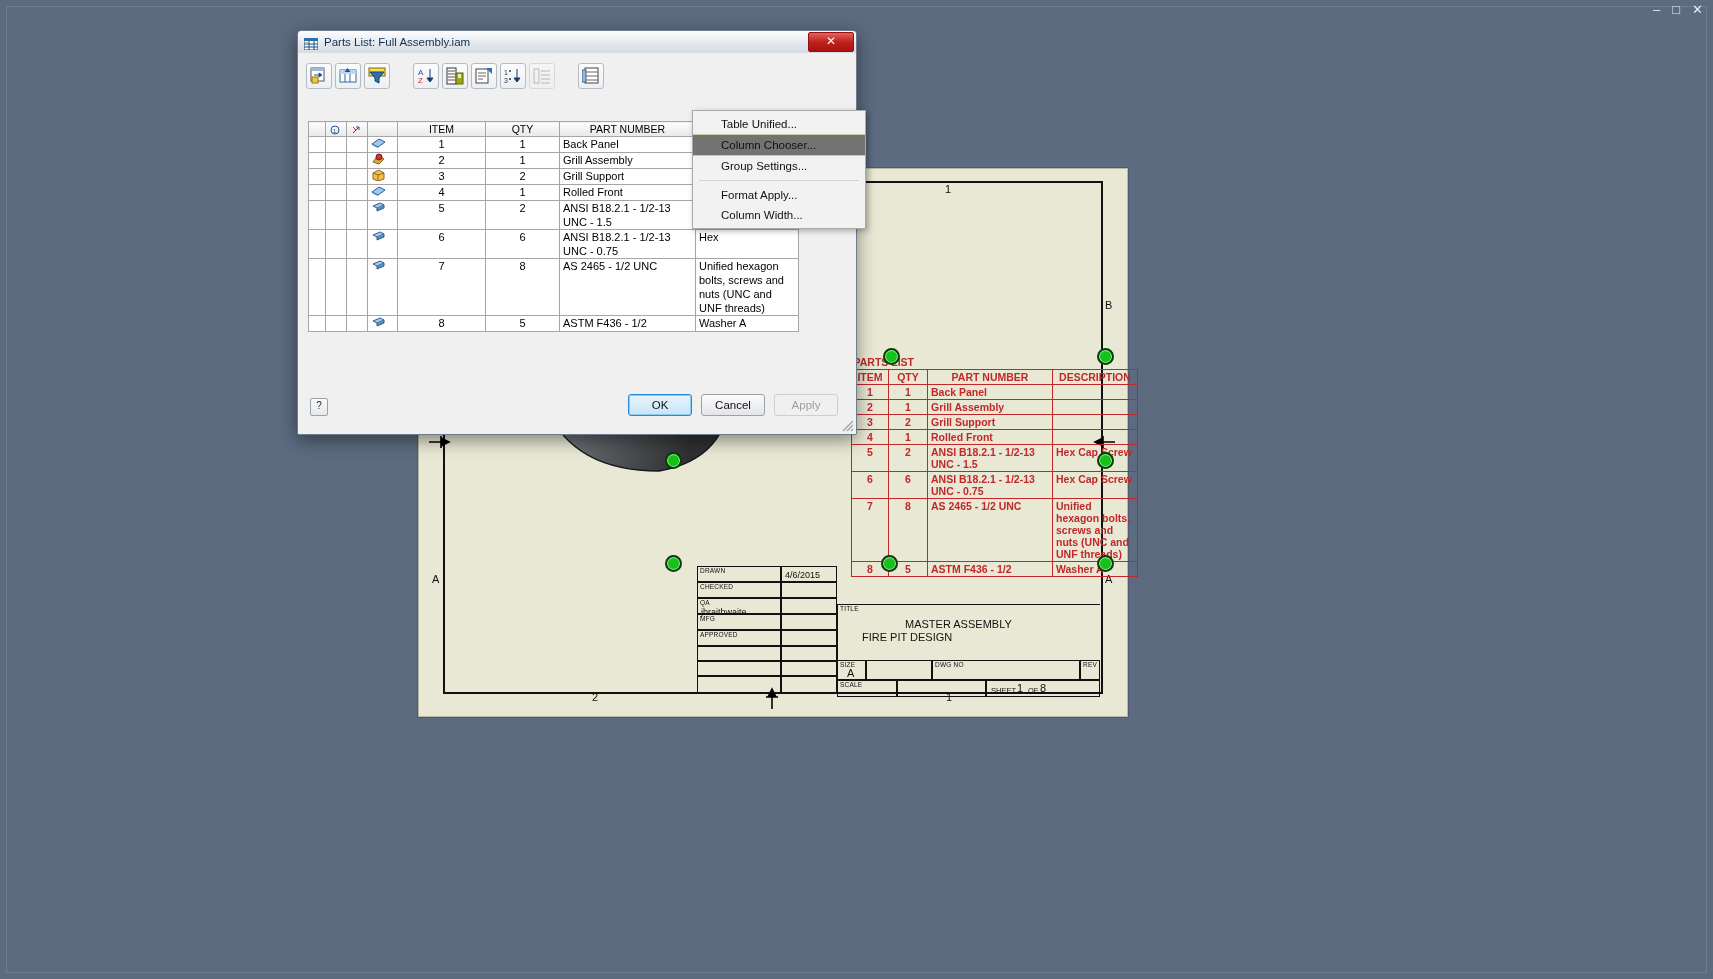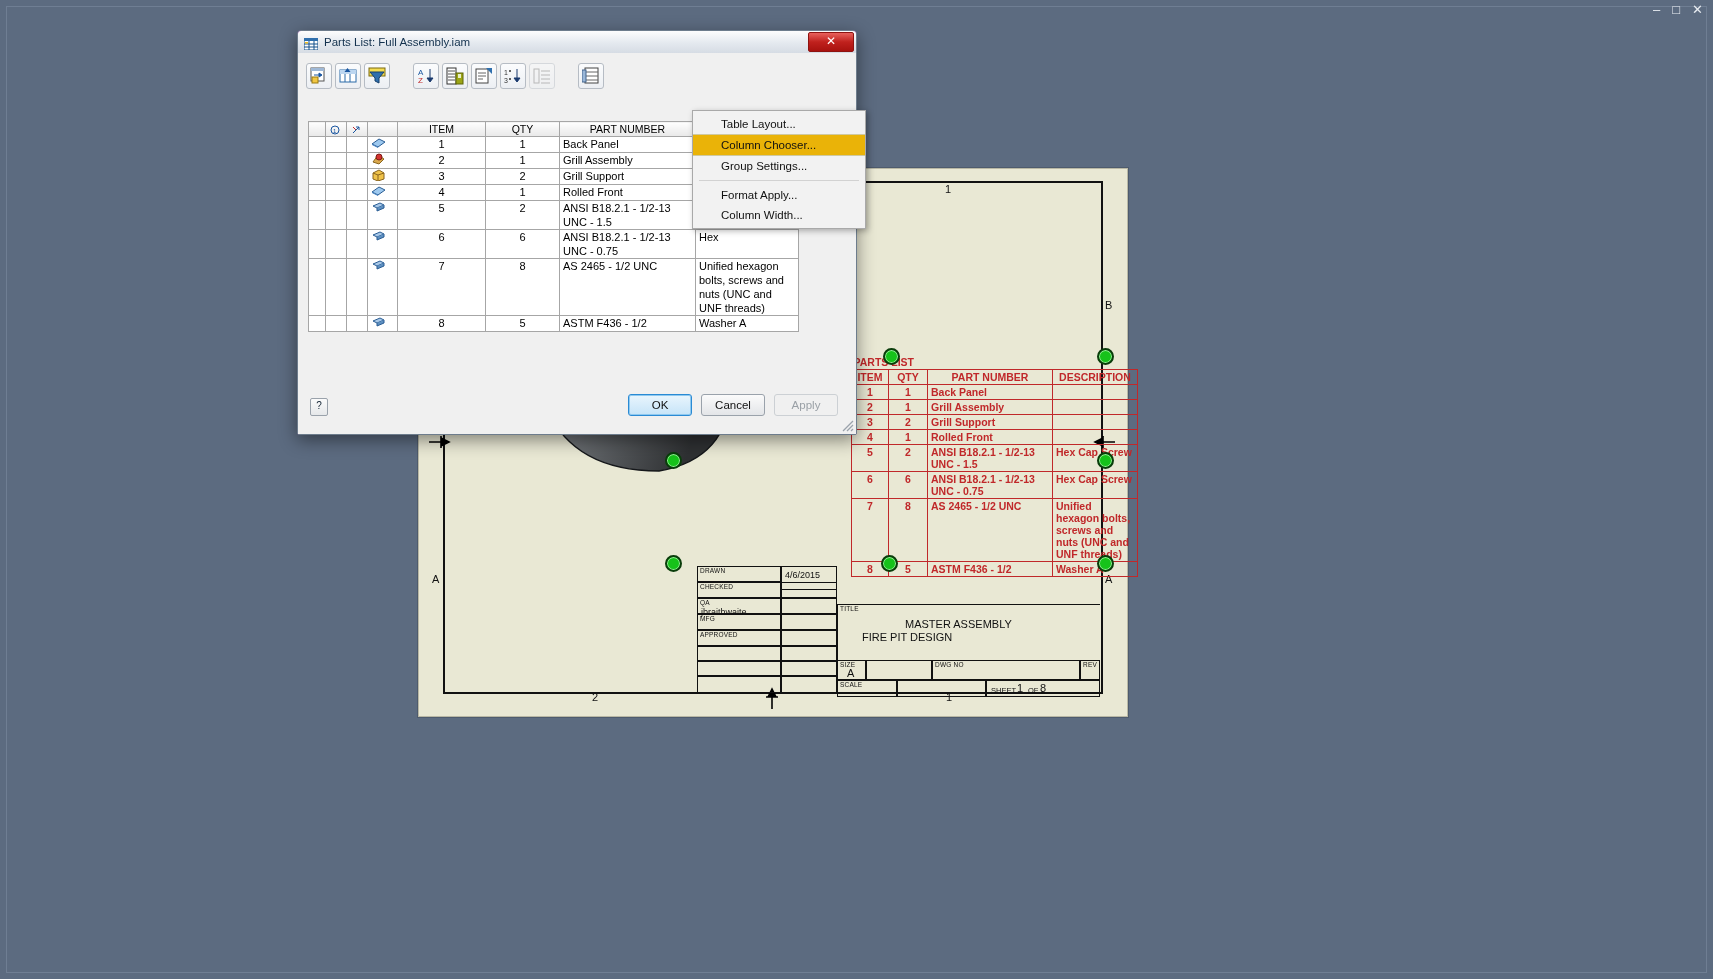--- a/index.html
+++ b/index.html
@@ -115,21 +115,21 @@
      font-size:10px;text-align:center;line-height:14px;color:#123;}
   #resize-grip{position:absolute;right:2px;bottom:2px;width:14px;height:14px;}
 
   
   #ctxmenu{
     position:absolute;left:692px;top:110px;width:172px;
     background:#f2f2f2;border:1px solid #a9a9a9;box-shadow:2px 2px 6px rgba(0,0,0,.3);
     padding:3px 0;font-size:11.5px;color:#111;z-index:40;
   }
   #ctxmenu .mi{height:20px;line-height:20px;padding-left:28px;}
-  #ctxmenu .mi.hl{background:#eab308;border-top:1px solid #cfc9a0;border-bottom:1px solid #cfc9a0;}
+  #ctxmenu .mi.hl{background:#737373;border-top:1px solid #cfc9a0;border-bottom:1px solid #cfc9a0;}
   #ctxmenu .sep{height:1px;background:#d2d2d2;margin:4px 6px;}
 </style>
 </head>
 <body>
 
 <div id="app-bg">
   <div id="app-frame"></div>
 </div>
 
 <div id="win-ctrls">
@@ -243,21 +243,21 @@
   <div class="grip" style="left:246px;top:386px;"></div>
   <div class="grip" style="left:462px;top:386px;"></div>
   <div class="grip" style="left:678px;top:386px;"></div>
 </div>
 
 <div id="titleblock">
   <div class="cell" style="left:0;top:0;width:84px;height:16px;">
     <span class="lbl">DRAWN</span>
     <span class="val" style="top:3px;margin-top:37px;">jbraithwaite</span>
   </div>
-  <div class="cell" style="left:84px;top:0;width:56px;height:24px;">
+  <div class="cell" style="left:84px;top:0;width:56px;height:16px;">
     <span class="val" style="top:3px;">4/6/2015</span>
   </div>
   <div class="cell" style="left:0;top:16px;width:84px;height:16px;">
     <span class="lbl">CHECKED</span>
   </div>
   <div class="cell" style="left:84px;top:16px;width:56px;height:16px;"></div>
   <div class="cell" style="left:0;top:32px;width:84px;height:16px;">
     <span class="lbl">QA</span>
   </div>
   <div class="cell" style="left:84px;top:32px;width:56px;height:16px;"></div>
@@ -559,19 +559,19 @@
       <button class="dbtn dis">Apply</button>
     </div>
 
     <svg id="resize-grip" width="14" height="14">
       <path d="M13 3 L3 13 M13 7 L7 13 M13 11 L11 13" stroke="#9aa2ab" stroke-width="1.3"></path>
     </svg>
   </div>
 </div>
 
 <div id="ctxmenu">
-  <div class="mi">Table Layout...</div>
+  <div class="mi">Table Unified...</div>
   <div class="mi hl">Column Chooser...</div>
   <div class="mi">Group Settings...</div>
   <div class="sep"></div>
   <div class="mi">Format Apply...</div>
   <div class="mi">Column Width...</div>
 </div>
 
 </body></html>

